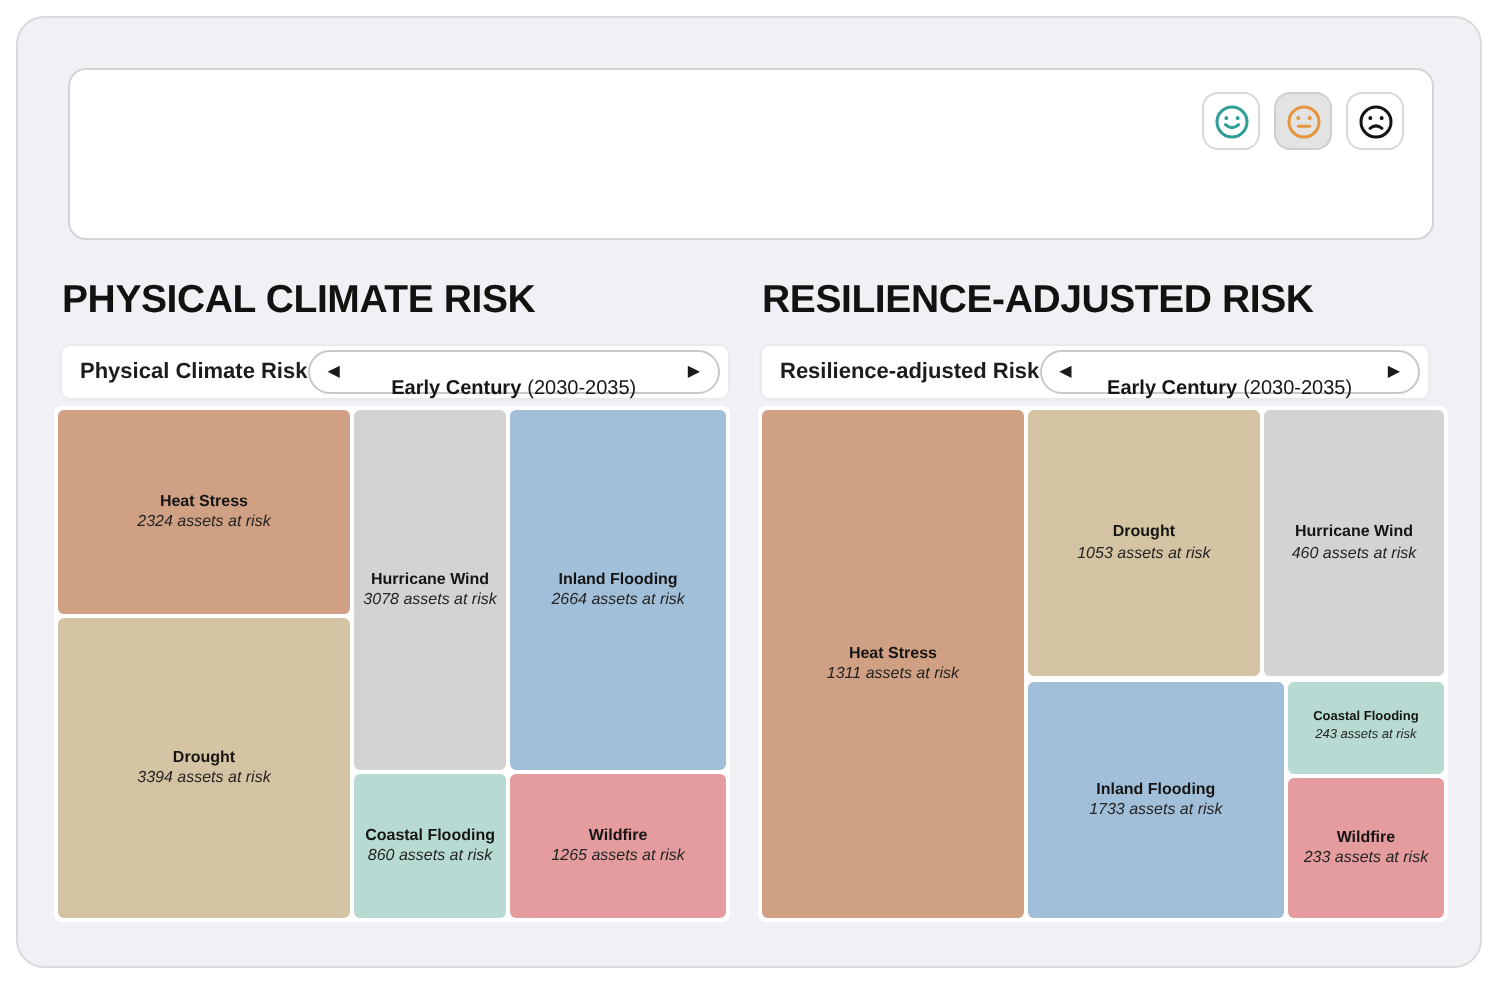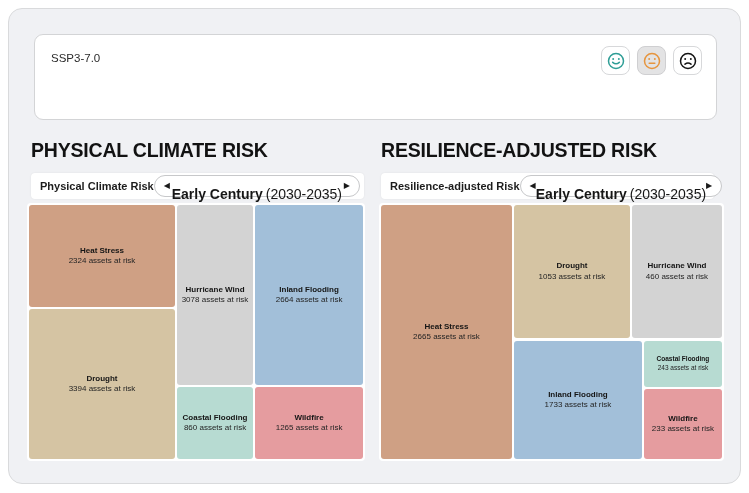--- a/index.html
+++ b/index.html
@@ -31,43 +31,42 @@
   .selector-bar { position: absolute; top: 164px; height: 26px; width: 333px;
     background: #ffffff; border-radius: 4px; display: flex; align-items: center;
     padding: 0 4px 0 9px; box-shadow: 0 0 2px rgba(0,0,0,0.08); }
   .selector-bar.left { left: 22px; }
   .selector-bar.right { left: 372px; }
   .selector-label { font-size: 11px; font-weight: bold; color: #1c1c1c; flex: 0 0 auto; }
   .period-control { margin-left: auto; width: 207px; height: 22px; background: #fff;
     border: 1px solid #c7c8ca; border-radius: 11px; display: flex; align-items: center;
     justify-content: space-between; padding: 0 9px; cursor: pointer; }
   .arrow-btn { font-size: 8px; color: #1a1a1a; cursor: pointer; line-height: 1; }
-  .period-text { font-size: 14px; color: #161616; white-space: nowrap; margin-top: 16px; }
+  .period-text { font-size: 10px; color: #161616; white-space: nowrap; margin-top: 16px; }
   .period-bold { font-weight: bold; }
   .period-detail { font-weight: normal; margin-left: 3px; }
 
   
   .treemap { position: absolute; top: 194px; height: 258px; background: #ffffff; border-radius: 4px; }
   .treemap.left { left: 18px; width: 338px; }
   .treemap.right { left: 370px; width: 345px; }
   .treemap-inner { position: absolute; left: 2px; top: 2px; right: 2px; bottom: 2px; }
   .tile { position: absolute; border-radius: 3px; display: flex; flex-direction: column;
     align-items: center; justify-content: center; text-align: center; padding: 2px; cursor: pointer; }
   .tile-label { font-size: 8px; font-weight: bold; color: #151515; line-height: 1.3; }
-  .tile-value { font-size: 8px; color: #242424; line-height: 1.3; }
+  .tile-value { font-size: 8px; color: #242424; line-height: 1.3; font-style: italic; }
   .tile.tile-small .tile-label { font-size: 6.5px; }
   .tile.tile-small .tile-value { font-size: 6.5px; }
 </style>
 </head>
 <body>
 
 <div class="outer-card">
 
   <div class="scenario-card">
-    <div class="scenario-subtitle">SSP3-7.0</div>
 
     <div class="face-buttons">
       <div class="face-btn">
         <svg viewBox="0 0 24 24">
           <g fill="none" stroke="#2f9e96" stroke-width="1.8" stroke-linecap="round">
             <circle cx="12" cy="12" r="9"></circle>
             <line x1="8.6" y1="9.6" x2="8.6" y2="9.7" stroke-width="2.3"></line>
             <line x1="15.4" y1="9.6" x2="15.4" y2="9.7" stroke-width="2.3"></line>
             <path d="M8 13.6 Q12 17.2 16 13.6"></path>
           </g>
@@ -140,21 +139,21 @@
     <div class="period-control">
       <span class="arrow-btn">◀</span>
       <span class="period-text"><span class="period-bold">Early Century</span><span class="period-detail">(2030-2035)</span></span>
       <span class="arrow-btn">▶</span>
     </div>
   </div>
   <div class="treemap right">
     <div class="treemap-inner">
         <div class="tile" style="left: 0%; top: 0%; width: 38.4%; height: 100%; background: rgb(207, 160, 132);">
           <div class="tile-label">Heat Stress</div>
-          <div class="tile-value">2665 assets at risk</div>
+          <div class="tile-value">1311 assets at risk</div>
         </div>
         <div class="tile" style="left: 39%; top: 0%; width: 34%; height: 52.4%; background: rgb(213, 196, 163);">
           <div class="tile-label">Drought</div>
           <div class="tile-value">1053 assets at risk</div>
         </div>
         <div class="tile" style="left: 73.6%; top: 0%; width: 26.4%; height: 52.4%; background: rgb(211, 211, 211);">
           <div class="tile-label">Hurricane Wind</div>
           <div class="tile-value">460 assets at risk</div>
         </div>
         <div class="tile" style="left: 39%; top: 53.5%; width: 37.5%; height: 46.5%; background: rgb(162, 191, 217);">

